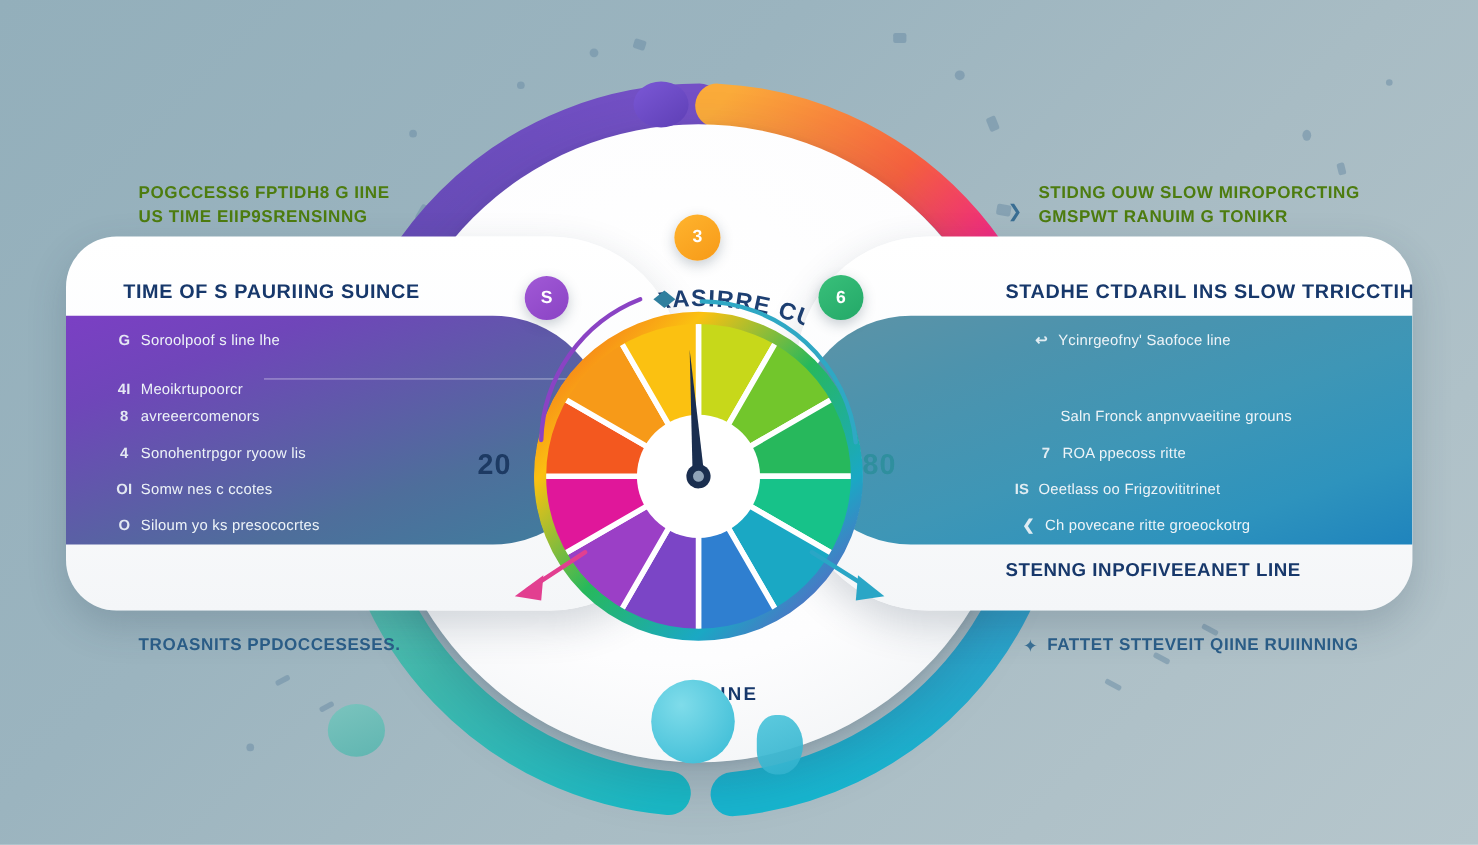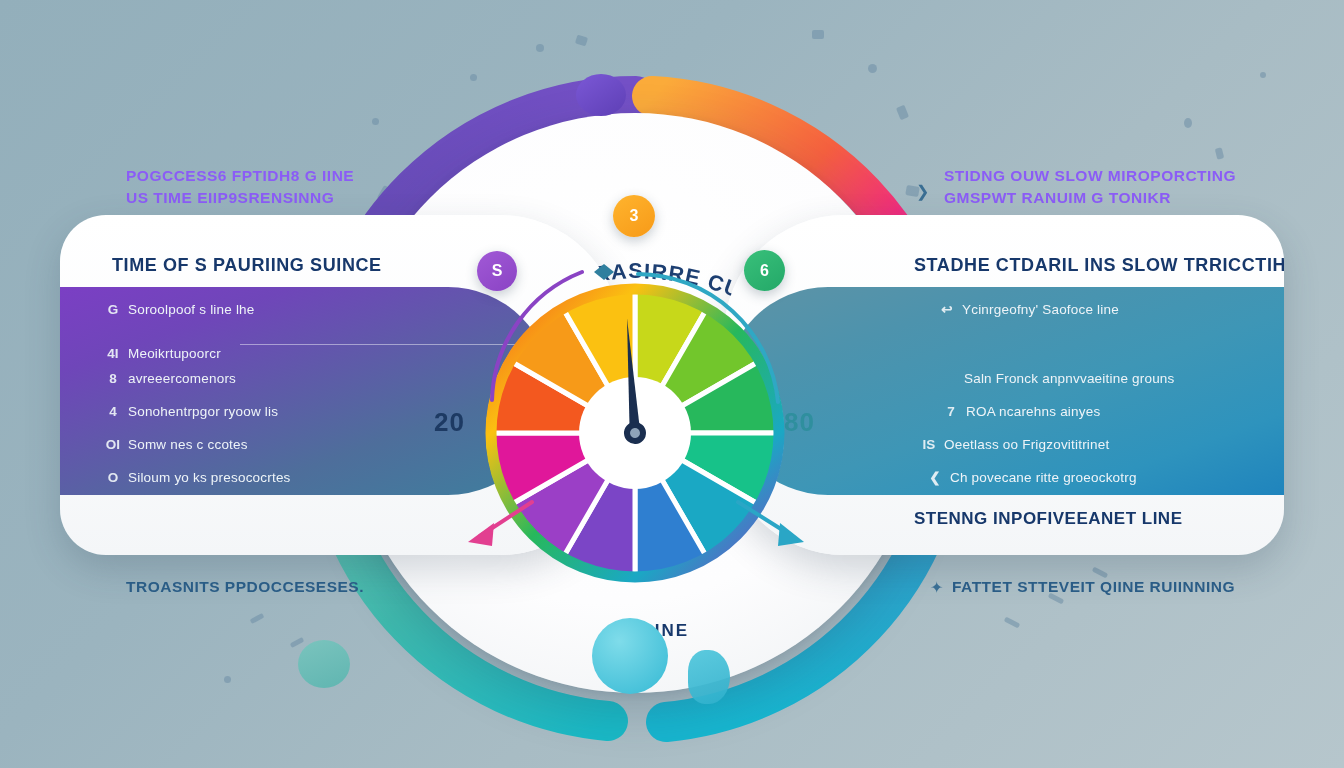--- a/index.html
+++ b/index.html
@@ -62,21 +62,21 @@
   .wing.right .wi-inner { display:inline-block; }
 
   .wing-footer {
     position:absolute; bottom:26px; font-size:17px; font-weight:bold;
     color:#17386b; letter-spacing:.5px; white-space:nowrap;
   }
   .wing.right .wing-footer { left:190px; }
 
   
   .ext-head {
-    position:absolute; font-size:15.5px; font-weight:bold; color:#8b5cf6;
+    position:absolute; font-size:15.5px; font-weight:bold; color:#4d7c0f;
     letter-spacing:.5px; line-height:22px; white-space:nowrap;
   }
   .ext-head.lh { left:126px; top:165px; }
   .ext-head.rh { left:944px; top:165px; }
   .ext-foot {
     position:absolute; font-size:15.5px; font-weight:bold; color:#2a5c86;
     letter-spacing:.5px; white-space:nowrap;
   }
   .ext-foot.lf { left:126px; top:578px; }
   .ext-foot.rf { left:952px; top:578px; }
@@ -223,21 +223,21 @@
 <div class="wing right">
   <div class="wing-title">STADHE CTDARIL INS SLOW TRRICCTIHG</div>
   <div class="wing-list">
     <div class="wing-item" style="top:6px;">
       <span class="wi-inner" style="margin-left:208px;"><span class="wi-bullet">↩</span><span>Ycinrgeofny' Saofoce line</span></span>
     </div>
     <div class="wing-item" style="top:75px;">
       <span class="wi-inner" style="margin-left:210px;"><span class="wi-bullet"></span><span>Saln Fronck anpnvvaeitine grouns</span></span>
     </div>
     <div class="wing-item" style="top:108px;">
-      <span class="wi-inner" style="margin-left:212px;"><span class="wi-bullet">7</span><span>ROA ncarehns ainyes</span></span>
+      <span class="wi-inner" style="margin-left:212px;"><span class="wi-bullet">7</span><span>ROA ppecoss ritte</span></span>
     </div>
     <div class="wing-item" style="top:141px;">
       <span class="wi-inner" style="margin-left:190px;"><span class="wi-bullet">IS</span><span>Oeetlass oo Frigzovititrinet</span></span>
     </div>
     <div class="wing-item" style="top:174px;">
       <span class="wi-inner" style="margin-left:196px;"><span class="wi-bullet">❮</span><span>Ch povecane ritte groeockotrg</span></span>
     </div>
   </div>
   <div class="wing-footer">STENNG INPOFIVEEANET LINE</div>
 </div>

